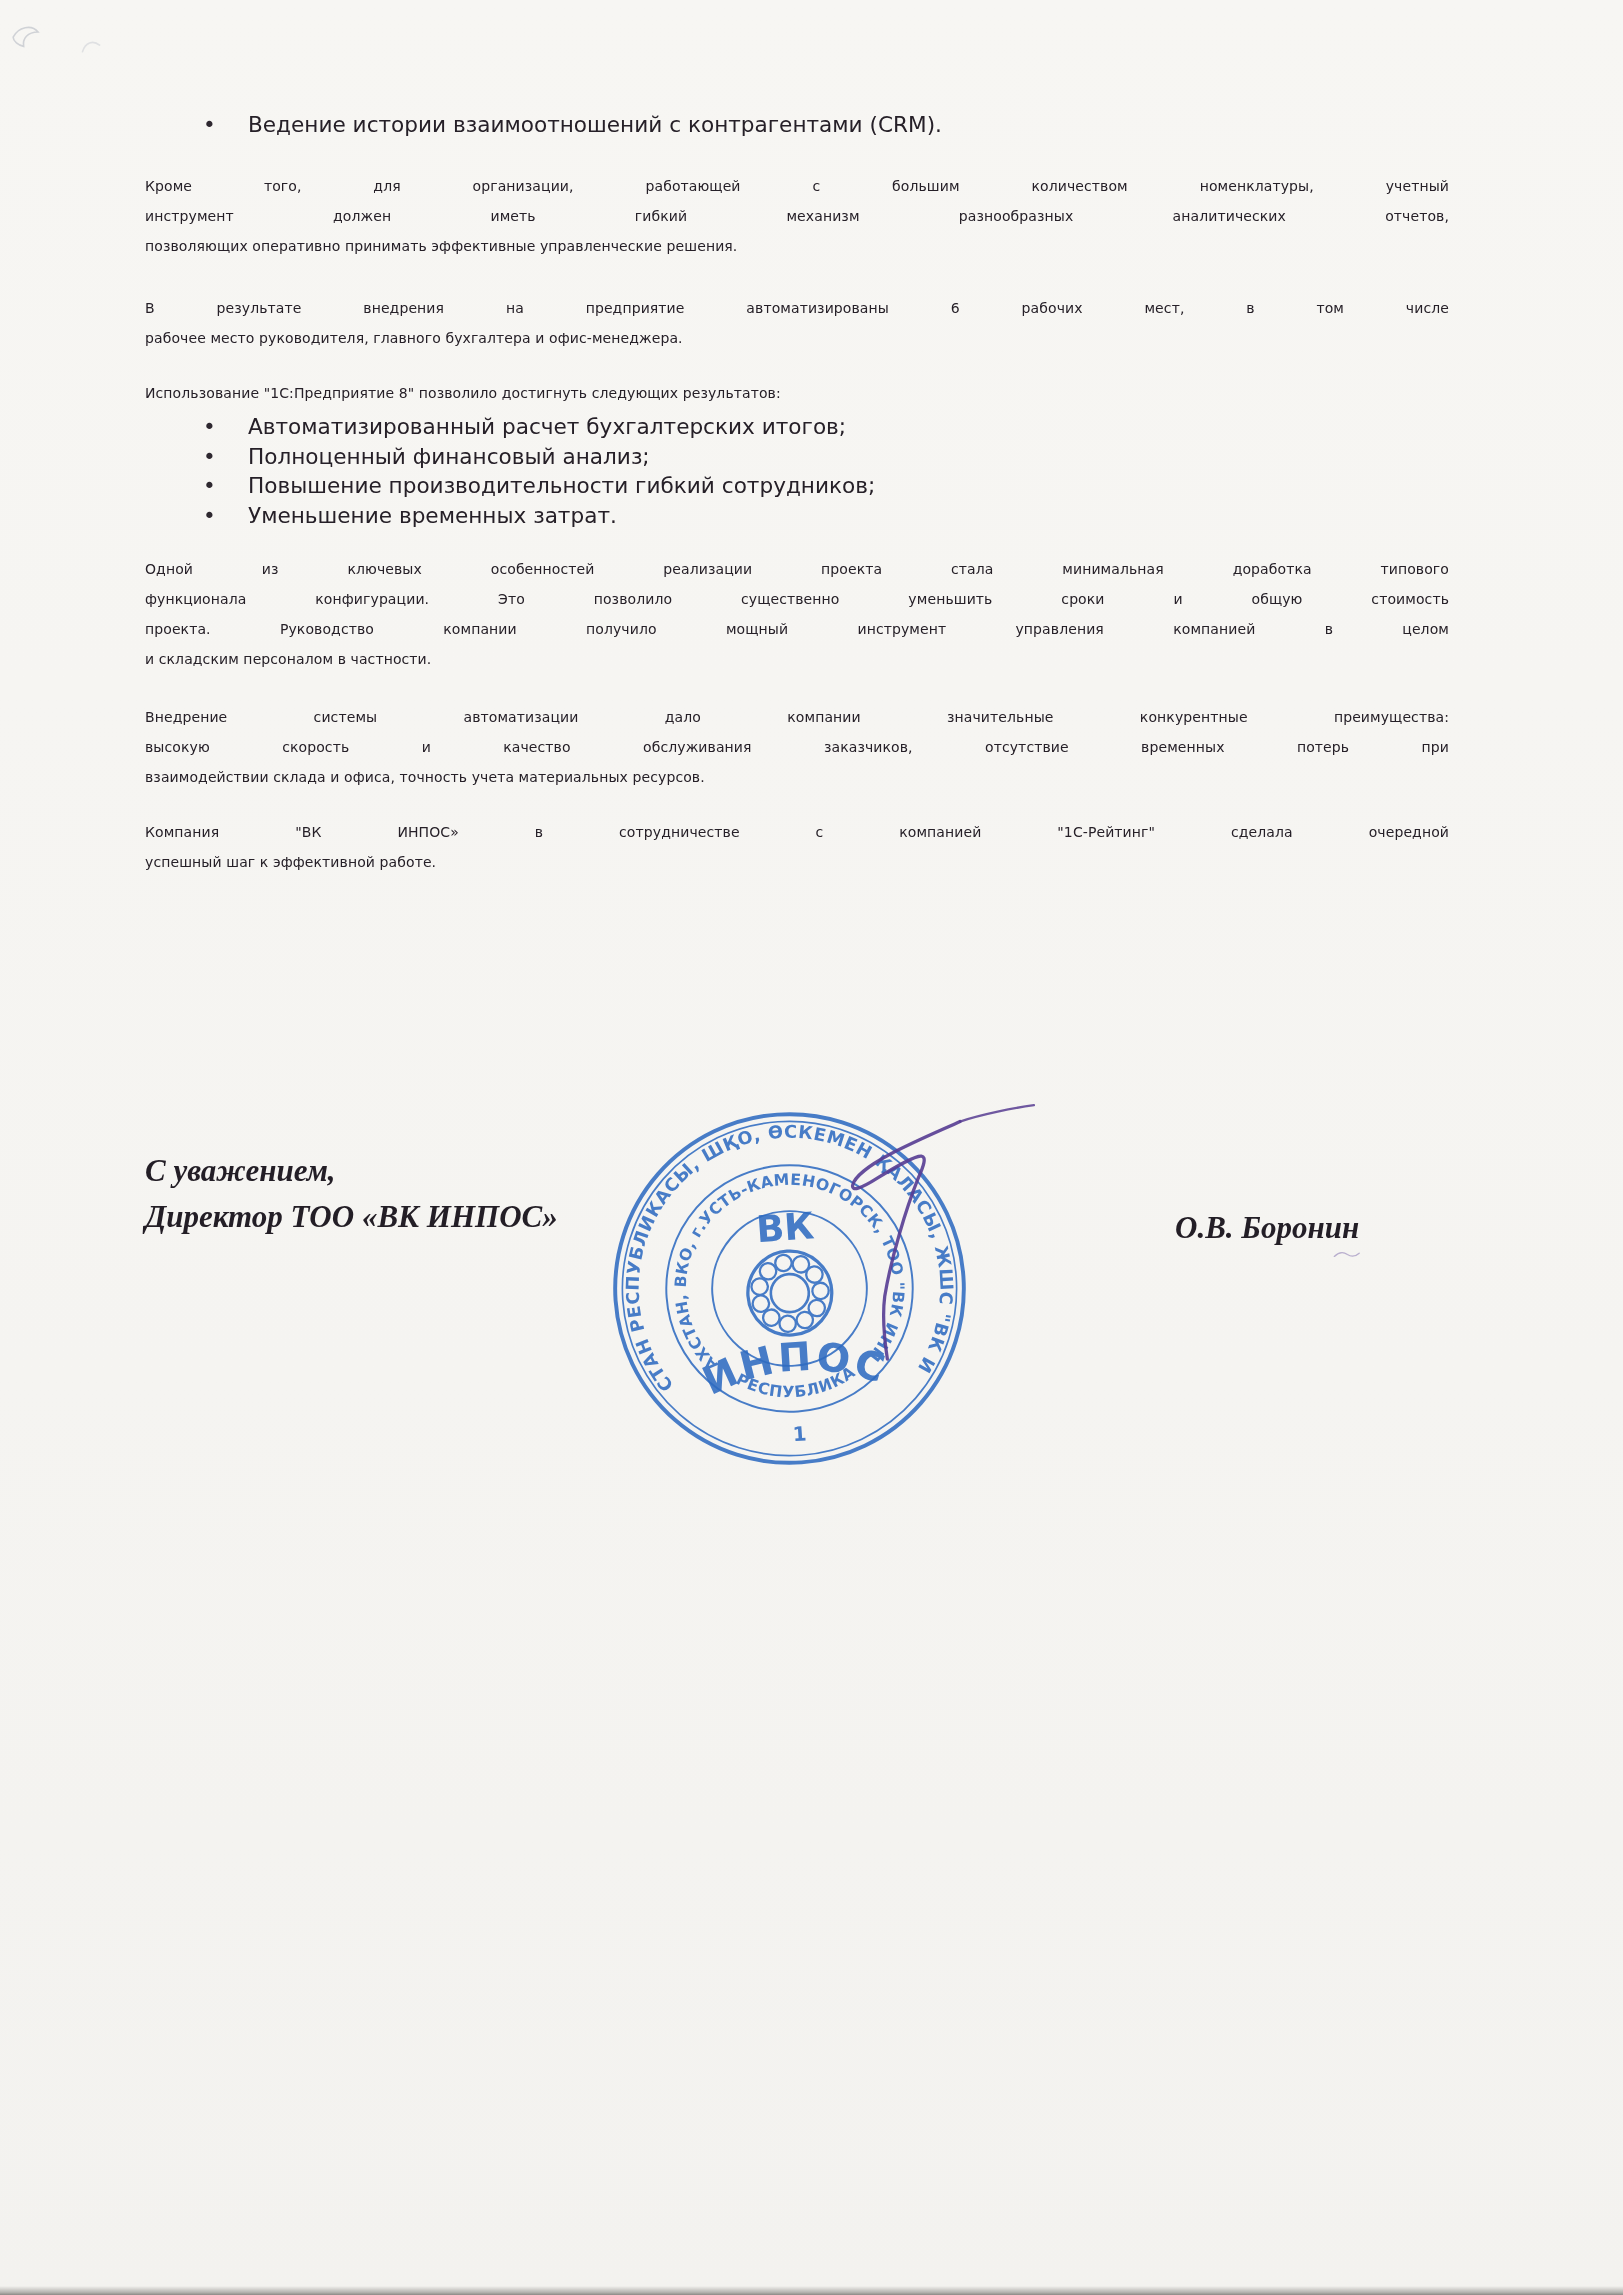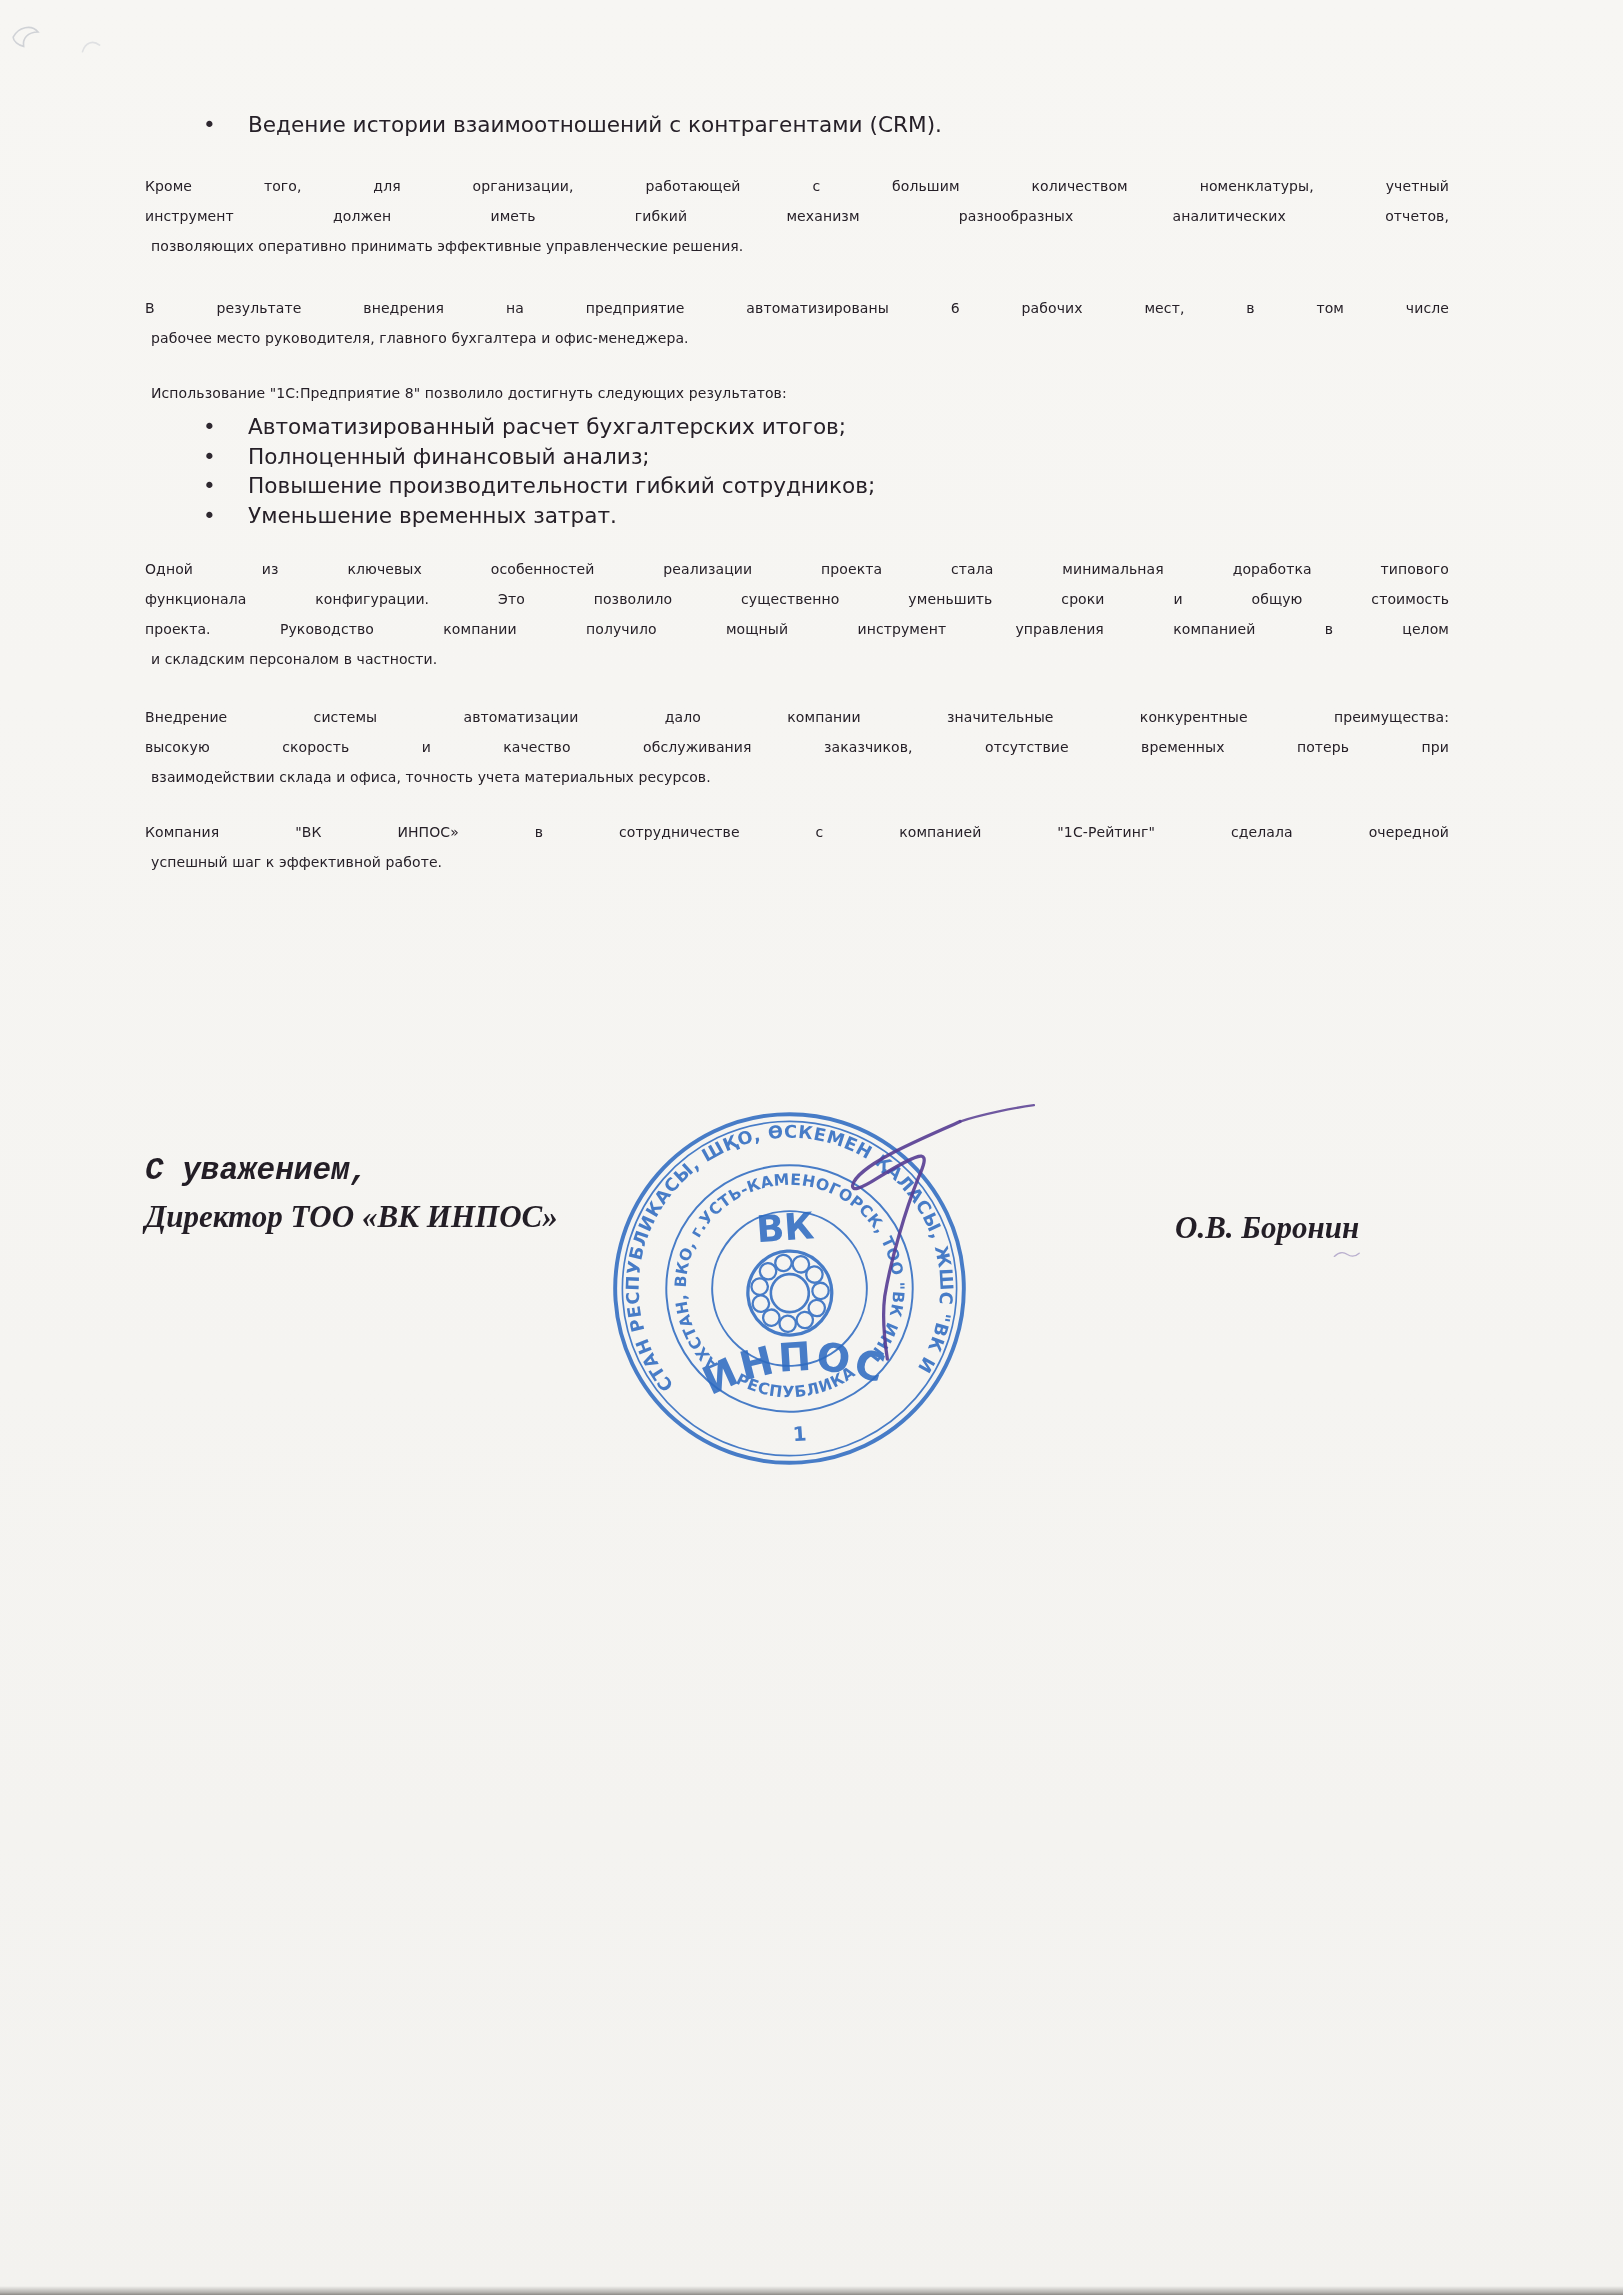--- a/index.html
+++ b/index.html
@@ -12,21 +12,21 @@
     font-family: "DejaVu Sans", sans-serif;
     color: #262028;
   }
   .page {
     position: absolute; inset: 0;
     background: linear-gradient(180deg, #f7f6f3 0%, #f5f4f1 60%, #f3f2ef 100%);
   }
   
   .block { position: absolute; left: 145px; width: 1304px; font-size: 14px; line-height: 30px; }
   .line { text-align: justify; text-align-last: justify; letter-spacing: 0.1px; }
-  .line.last, .line.single { text-align-last: left; margin-left: 6px; }
+  .line.last, .line.single { text-align-last: left; }
   .bullet-row { position: absolute; left: 145px; width: 1304px; font-size: 21.6px; line-height: 30px; padding-left: 103px; box-sizing: border-box; }
   .bullet-row .dot {
     position: absolute; left: 58px; top: 0;
     font-size: 21.6px; line-height: 30px; color: #2e2830;
   }
   
   .serif-sig {
     position: absolute;
     font-family: "Liberation Serif", "DejaVu Serif", serif;
     font-weight: bold; font-style: italic;
@@ -103,21 +103,21 @@
     <div class="line">Внедрение системы автоматизации дало компании значительные конкурентные преимущества:</div>
     <div class="line">высокую скорость и качество обслуживания заказчиков, отсутствие временных потерь при</div>
     <div class="line last">взаимодействии склада и офиса, точность учета материальных ресурсов.</div>
   </div>
 
   <div class="block" style="top:817px">
     <div class="line">Компания "ВК ИНПОС» в сотрудничестве с компанией "1С-Рейтинг" сделала очередной</div>
     <div class="line last">успешный шаг к эффективной работе.</div>
   </div>
 
-  <div class="serif-sig" style="left:145px; top:1151px;font-family:Liberation Mono, monospace;">С уважением,</div>
+  <div class="serif-sig" style="left:145px; top:1151px;">С уважением,</div>
   <div class="serif-sig" style="left:145px; top:1197px;text-align:right;">Директор ТОО «ВК ИНПОС»</div>
   <div class="serif-sig" style="left:1175px; top:1208px;">О.В. Боронин</div>
 
   <svg class="stamp-svg" viewBox="0 0 560 560">
     <defs>
       <path id="arcOT" d="M 91.6 411.9 A 230 230 0 1 1 468.4 411.9"></path>
       <path id="arcOB" d="M 47 280 A 233 233 0 0 0 513 280"></path>
       <path id="arcIT" d="M 168.3 391.7 A 158 158 0 1 1 391.7 391.7"></path>
       <path id="arcIB" d="M 114 280 A 166 166 0 0 0 446 280"></path>
       <path id="arcNM" d="M 120 452 A 300 300 0 0 1 440 452"></path>

